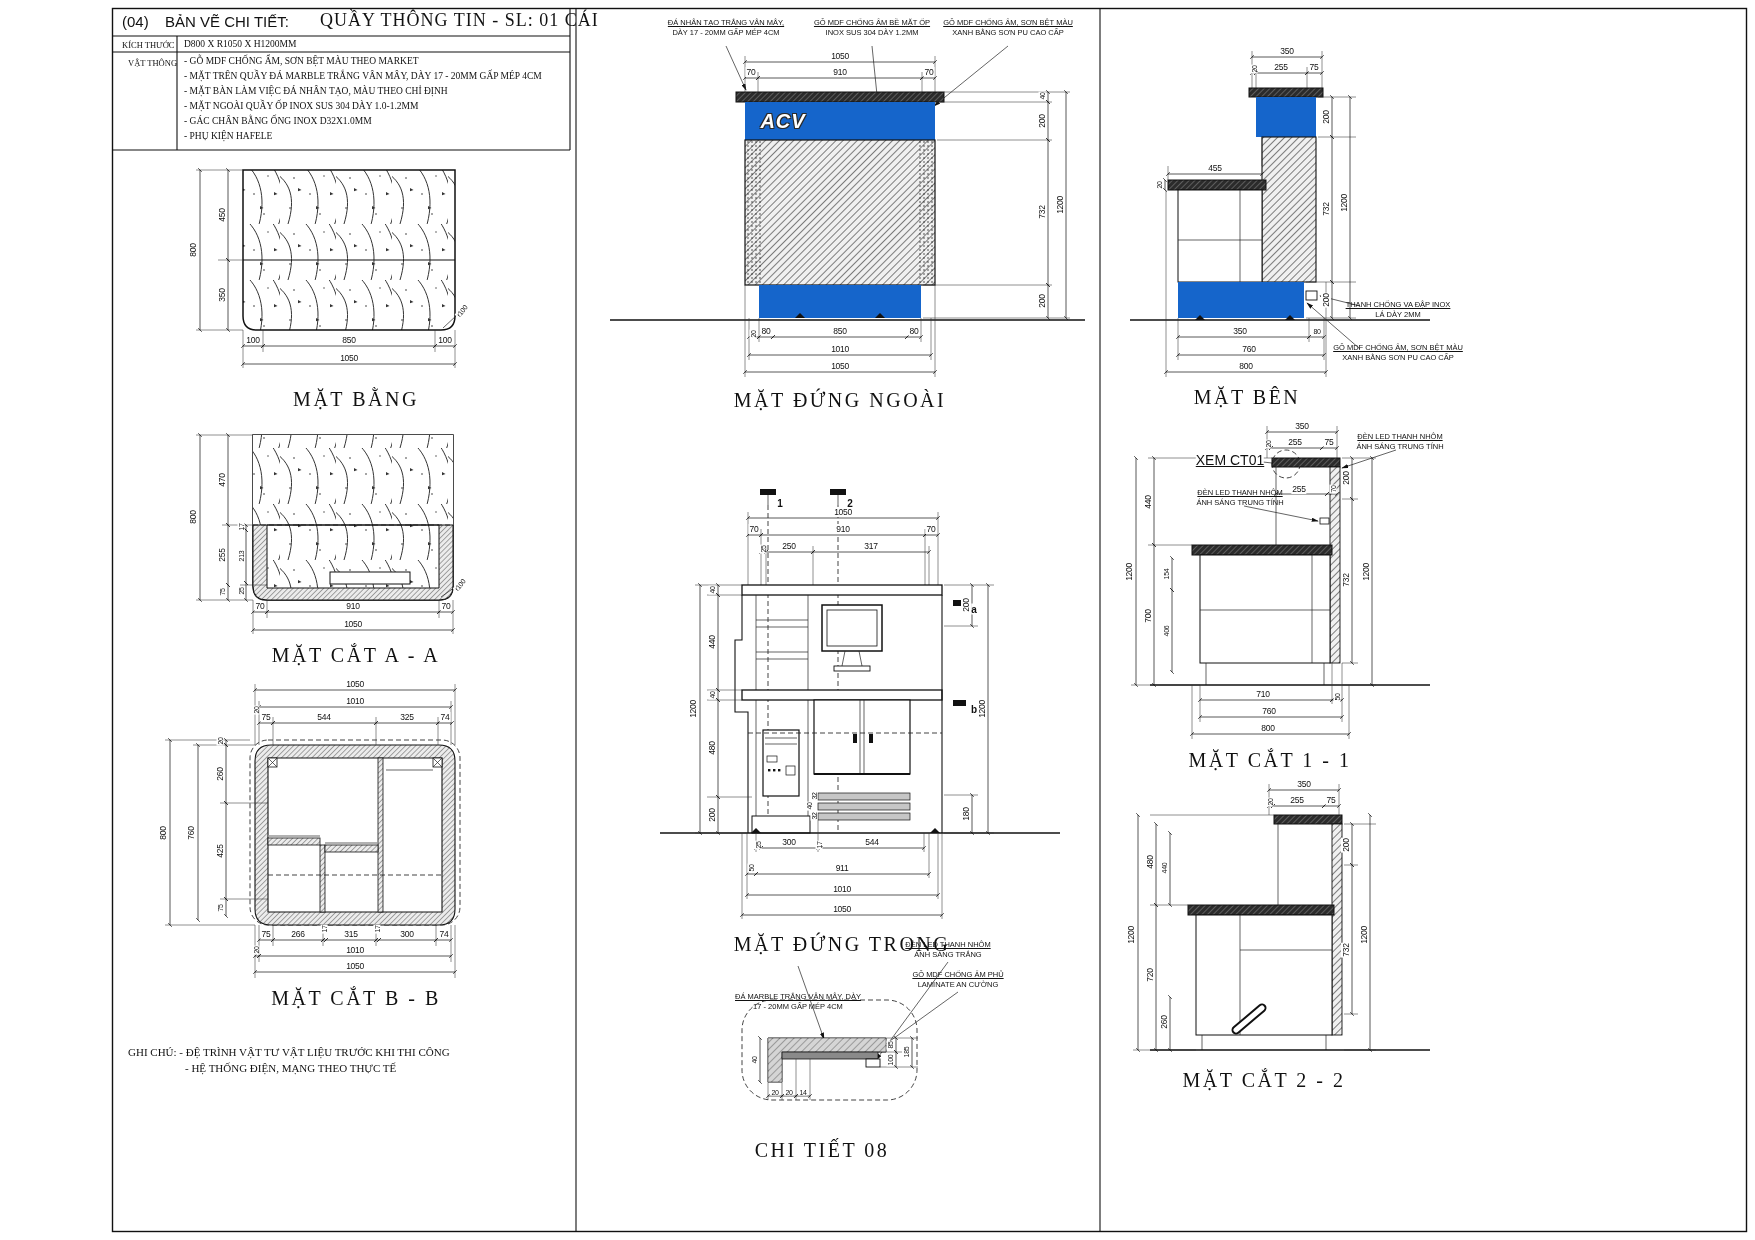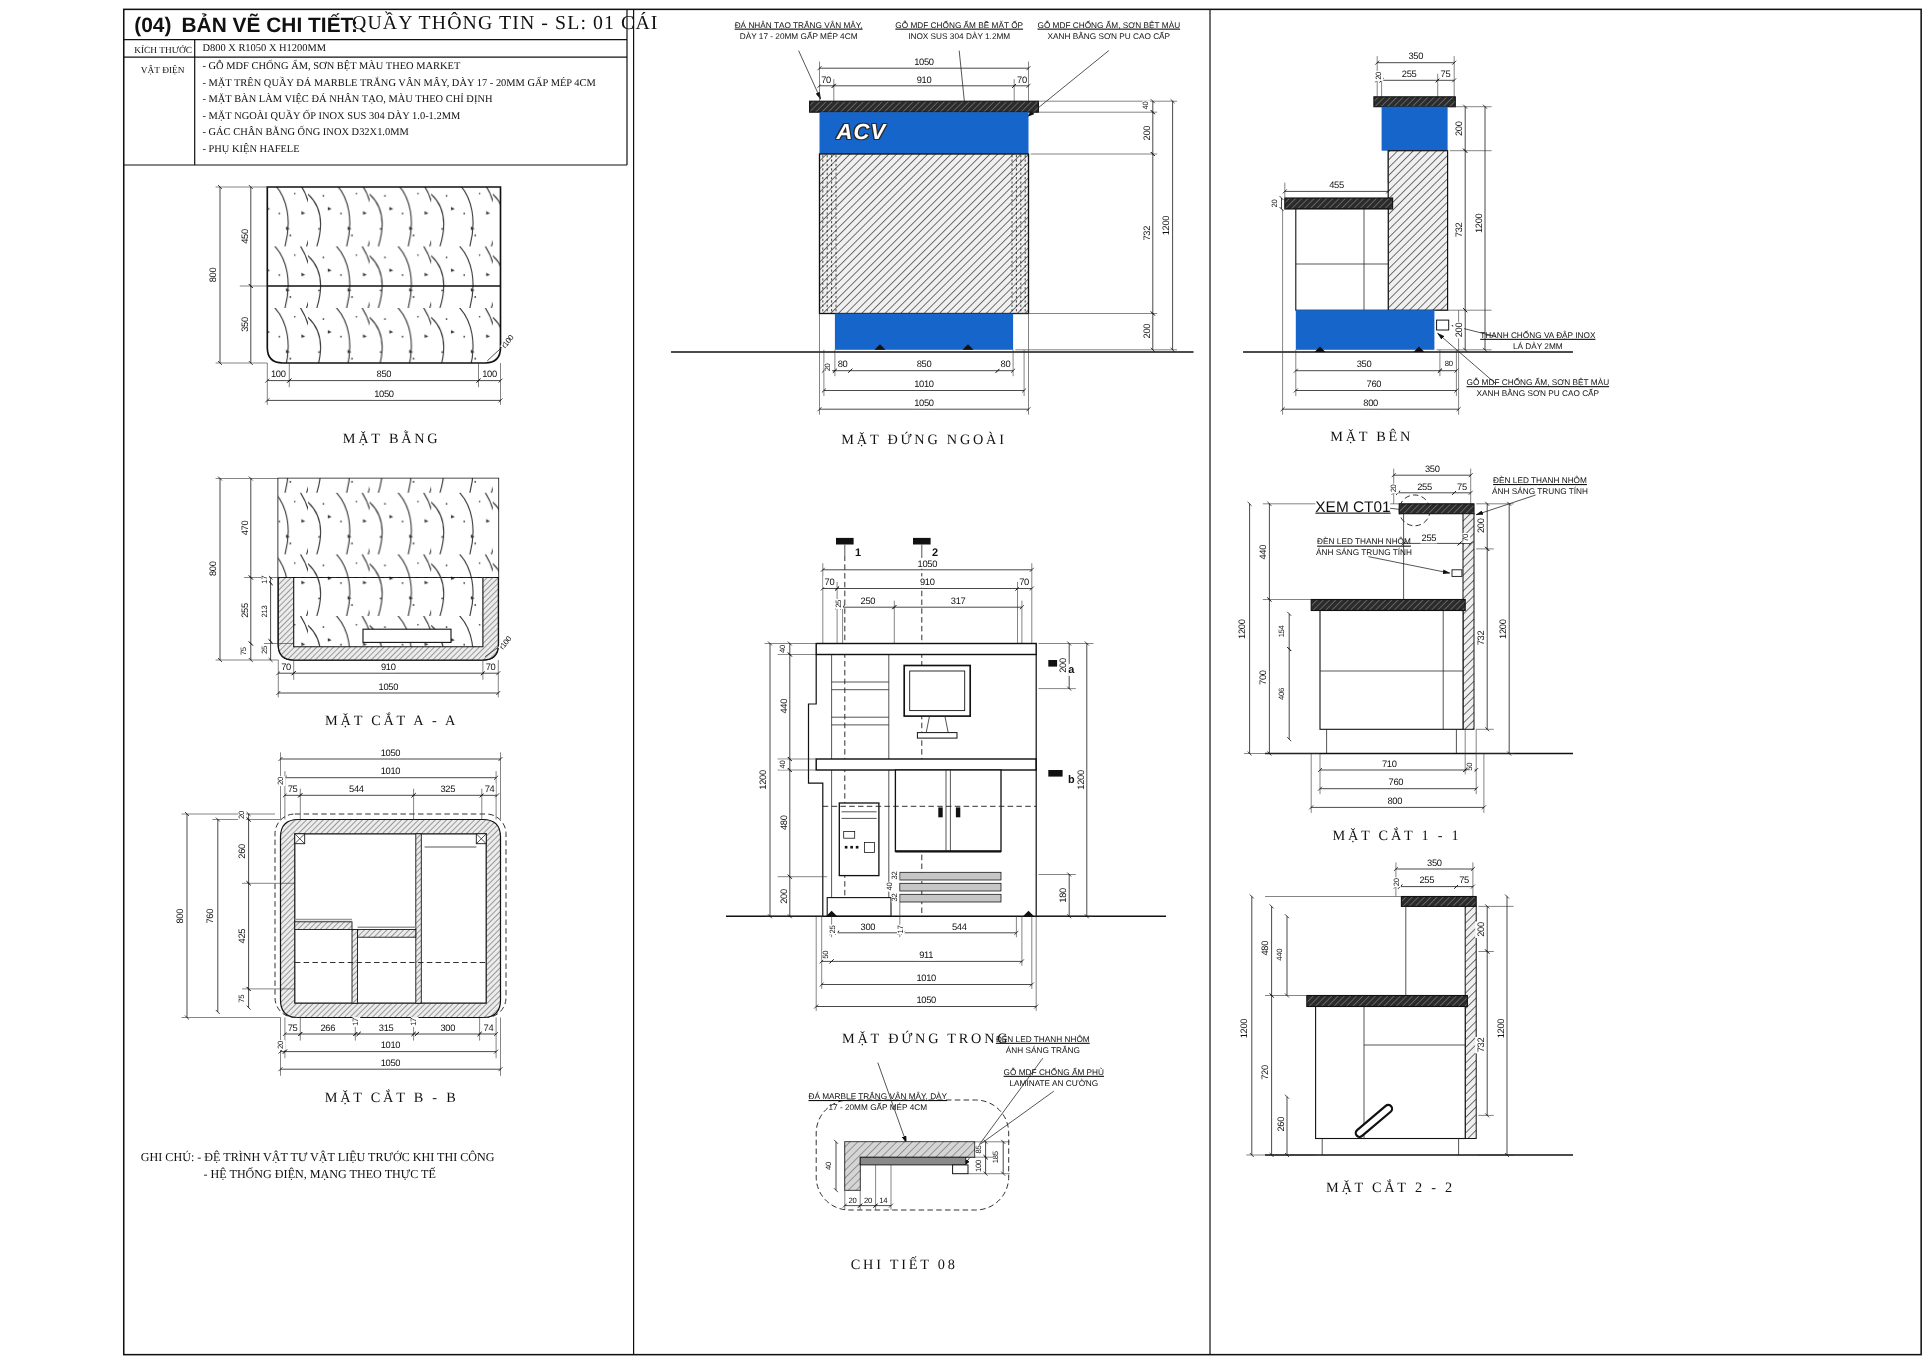--- a/index.html
+++ b/index.html
@@ -12,27 +12,27 @@
   .ex{stroke:#333;stroke-width:0.55;fill:none;}
   .da{stroke:#222;stroke-width:0.85;fill:none;stroke-dasharray:5 3;}
   .ld{stroke:#222;stroke-width:0.7;fill:none;marker-end:url(#arr);}
   .gd{stroke:#111;stroke-width:1.3;fill:none;}
   span.d,span.t{position:absolute;white-space:nowrap;}
   .d{font-size:8.5px;letter-spacing:-0.3px;background:#fff;padding:0 1px;transform:translate(-50%,-50%);}
   .dv{transform:translate(-50%,-50%) rotate(-90deg);}
   .ds{font-size:7px;}
   .r45{transform:translate(-50%,-50%) rotate(-52deg);font-size:7px;}
   .vl{position:absolute;transform:translate(-50%,-50%);font-family:"Liberation Serif",serif;
-      font-size:13px;letter-spacing:2.5px;white-space:nowrap;}
+      font-size:20px;letter-spacing:2.5px;white-space:nowrap;}
   .co{position:absolute;font-size:7.5px;line-height:1.35;text-align:center;transform:translate(-50%,0);white-space:nowrap;}
   .co .l1{text-decoration:underline;}
   .co span{display:block;}
   .mk{position:absolute;font-size:10px;font-weight:bold;transform:translate(-50%,-50%);background:#fff;}
   .tb{position:absolute;white-space:nowrap;}
-  .tb1{font-size:19px;font-weight:bold;}
+  .tb1{font-size:15px;}
   .tbt{font-family:"Liberation Serif",serif;font-size:18px;letter-spacing:1px;}
   .tbl{font-family:"Liberation Serif",serif;font-size:8.5px;}
   .tbv{font-family:"Liberation Serif",serif;font-size:9.5px;}
   .note{position:absolute;font-family:"Liberation Serif",serif;font-size:11px;white-space:nowrap;}
   .acv{position:absolute;transform:translate(-50%,-50%);font-size:20px;font-weight:bold;font-style:italic;
        color:#fff;letter-spacing:1px;text-shadow:1px 1px 0 #2b2b2b,-1px 1px 0 #2b2b2b,1px -1px 0 #2b2b2b,-1px -1px 0 #2b2b2b;}
   .ref{position:absolute;font-size:14px;text-decoration:underline;transform:translate(-50%,-50%);background:#fff;}
 </style>
 </head>
 <body>
@@ -502,21 +502,21 @@
         <line class="dm" x1="1352" y1="865" x2="1352" y2="1014"></line>
   <line class="dm" x1="1370" y1="815" x2="1370" y2="1050"></line>
 </g>
 </svg>
 
 <span class="tb tb1" style="left:122px;top:13px">(04)</span>
 <span class="tb tb1" style="left:165px;top:13px">BẢN VẼ CHI TIẾT:</span>
 <span class="tb tbt" style="left:320px;top:10px">QUẦY THÔNG TIN - SL: 01 CÁI</span>
 <span class="tb tbl" style="left:122px;top:40px">KÍCH THƯỚC</span>
 <span class="tb tbv" style="left:184px;top:39px">D800 X R1050 X H1200MM</span>
-<span class="tb tbl" style="left:128px;top:58px">VẬT ĐIỆN</span>
+<span class="tb tbl" style="left:128px;top:58px">VẬT THÔNG</span>
 <span class="tb tbv" style="left:184px;top:56px">- GỖ MDF CHỐNG ẨM, SƠN BỆT MÀU THEO MARKET</span>
 <span class="tb tbv" style="left:184px;top:71px">- MẶT TRÊN QUẦY ĐÁ MARBLE TRẮNG VÂN MÂY, DÀY 17 - 20MM GẤP MÉP 4CM</span>
 <span class="tb tbv" style="left:184px;top:86px">- MẶT BÀN LÀM VIỆC ĐÁ NHÂN TẠO, MÀU THEO CHỈ ĐỊNH</span>
 <span class="tb tbv" style="left:184px;top:101px">- MẶT NGOÀI QUẦY ỐP INOX SUS 304 DÀY 1.0-1.2MM</span>
 <span class="tb tbv" style="left:184px;top:116px">- GÁC CHÂN BẰNG ỐNG INOX D32X1.0MM</span>
 <span class="tb tbv" style="left:184px;top:131px">- PHỤ KIỆN HAFELE</span>
 
 <span class="vl" style="left:356px;top:399px">MẶT BẰNG</span>
 <span class="vl" style="left:356px;top:655px">MẶT CẮT A - A</span>
 <span class="vl" style="left:356px;top:998px">MẶT CẮT B - B</span>

